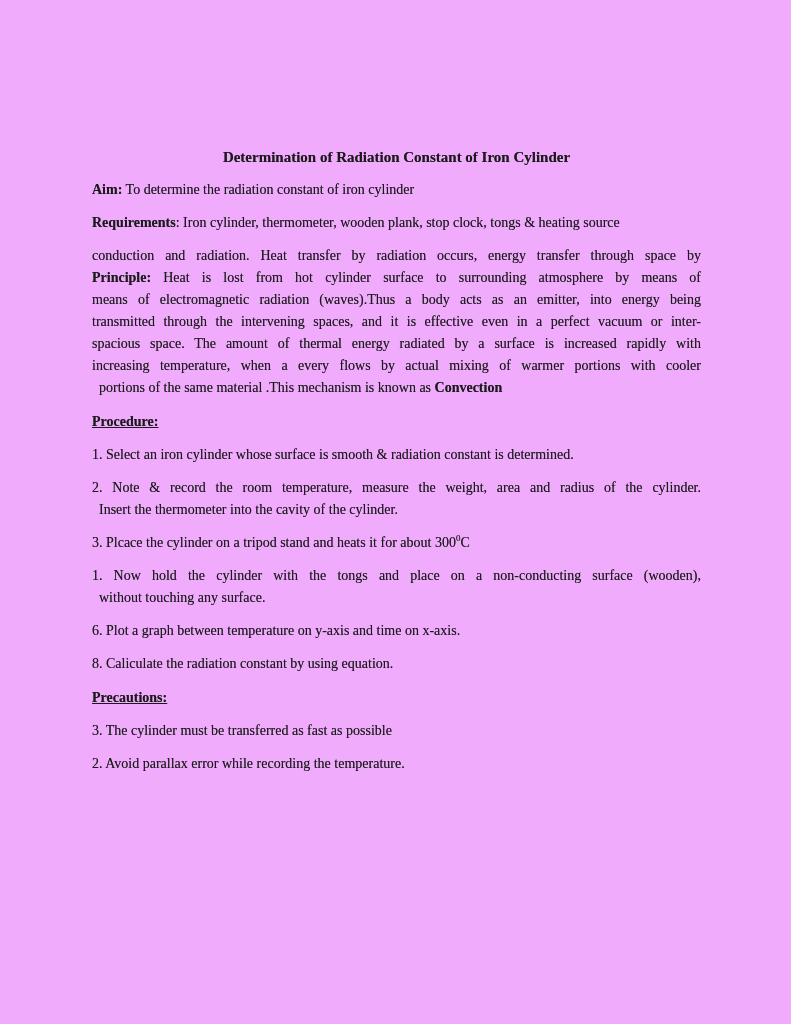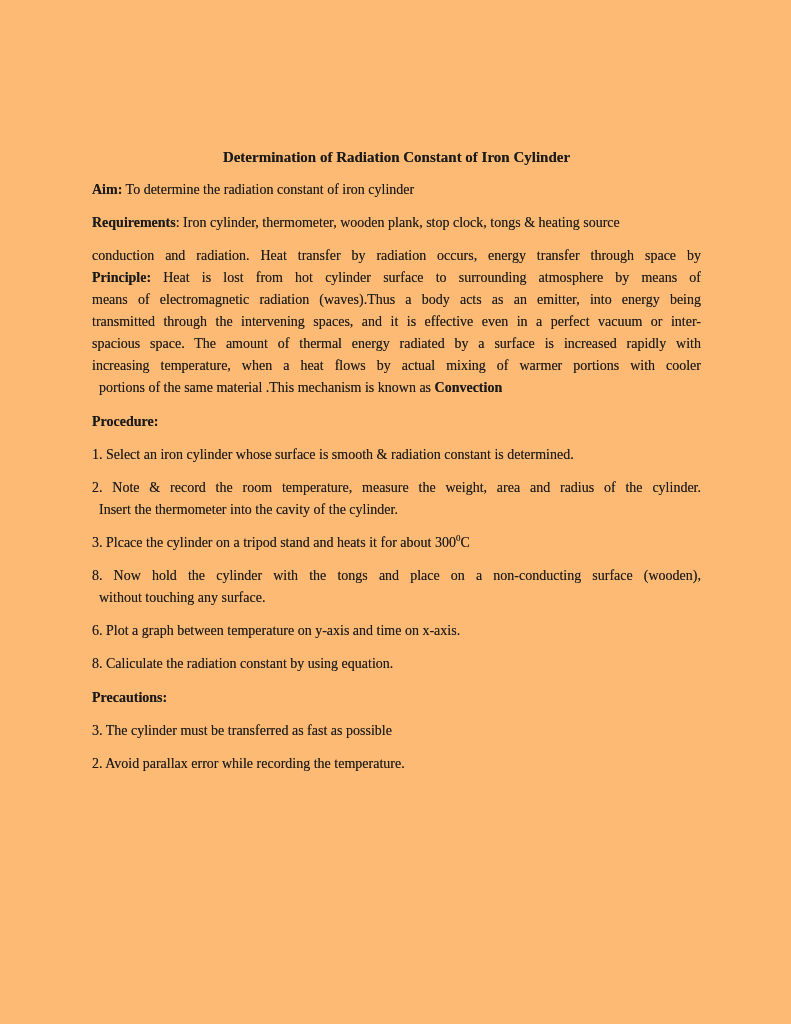--- a/index.html
+++ b/index.html
@@ -5,21 +5,21 @@
   html, body {
     margin: 0;
     padding: 0;
     background: #ffffff;
   }
   .page {
     position: relative;
     width: 791px;
     height: 1024px;
     box-sizing: border-box;
-    background: #fdba74;
+    background: #f0abfc;
     color: #1a1a1a;
     font-family: "Liberation Serif", "DejaVu Serif", serif;
     font-size: 14px;
     line-height: 22px;
     padding: 146px 90px 40px 92px;
     overflow: hidden;
     text-shadow: 0 0 0.5px rgba(25,25,25,0.55);
   }
   .doc-title {
     font-size: 15px;
@@ -27,20 +27,21 @@
     text-align: center;
     margin: 0 0 10px 0;
   }
   .para {
     margin: 11px 0;
     font-family: Liberation Serif, serif;
   }
   .heading {
     font-weight: bold;
     margin: 12px 0 11px 0;
+    text-decoration: underline;
   }
   b { font-weight: bold; }
   .jblock { margin: 11px 0; }
   .jline {
     text-align: justify;
     text-align-last: justify;
   }
   .jline.last {
     text-align-last: left;
     margin-left: 7px;
@@ -61,37 +62,37 @@
   <p class="para"><b>Aim:</b><span> To determine the radiation constant of iron cylinder</span></p>
 
   <p class="para"><b>Requirements</b><span>: Iron cylinder, thermometer, wooden plank, stop clock, tongs &amp; heating source</span></p>
 
   <div class="jblock">
     <div class="jline">conduction and radiation. Heat transfer by radiation occurs, energy transfer through space by</div>
     <div class="jline"><b>Principle:</b><span> Heat is lost from hot cylinder surface to surrounding atmosphere by means of</span></div>
     <div class="jline">means of electromagnetic radiation (waves).Thus a body acts as an emitter, into energy being</div>
     <div class="jline">transmitted through the intervening spaces, and it is effective even in a perfect vacuum or inter-</div>
     <div class="jline">spacious space. The amount of thermal energy radiated by a surface is increased rapidly with</div>
-    <div class="jline">increasing temperature, when a heat flows by actual mixing of warmer portions with cooler</div>
+    <div class="jline">increasing temperature, when a every flows by actual mixing of warmer portions with cooler</div>
     <div class="jline last"><span>portions of the same material .This mechanism is known as </span><b>Convection</b></div>
   </div>
 
   <p class="heading">Procedure:</p>
 
   <p class="para">1. Select an iron cylinder whose surface is smooth &amp; radiation constant is determined.</p>
 
   <div class="jblock">
     <div class="jline">2. Note &amp; record the room temperature, measure the weight, area and radius of the cylinder.</div>
     <div class="jline last">Insert the thermometer into the cavity of the cylinder.</div>
   </div>
 
   <p class="para"><span>3. Plcace the cylinder on a tripod stand and heats it for about 300</span><sup class="deg">0</sup><span>C</span></p>
 
   <div class="jblock">
-    <div class="jline">8. Now hold the cylinder with the tongs and place on a non-conducting surface (wooden),</div>
+    <div class="jline">1. Now hold the cylinder with the tongs and place on a non-conducting surface (wooden),</div>
     <div class="jline last">without touching any surface.</div>
   </div>
 
   <p class="para">6. Plot a graph between temperature on y-axis and time on x-axis.</p>
   <p class="para">8. Caliculate the radiation constant by using equation.</p>
 
   <p class="heading">Precautions:</p>
 
   <p class="para">3. The cylinder must be transferred as fast as possible</p>
   <p class="para">2. Avoid parallax error while recording the temperature.</p>

